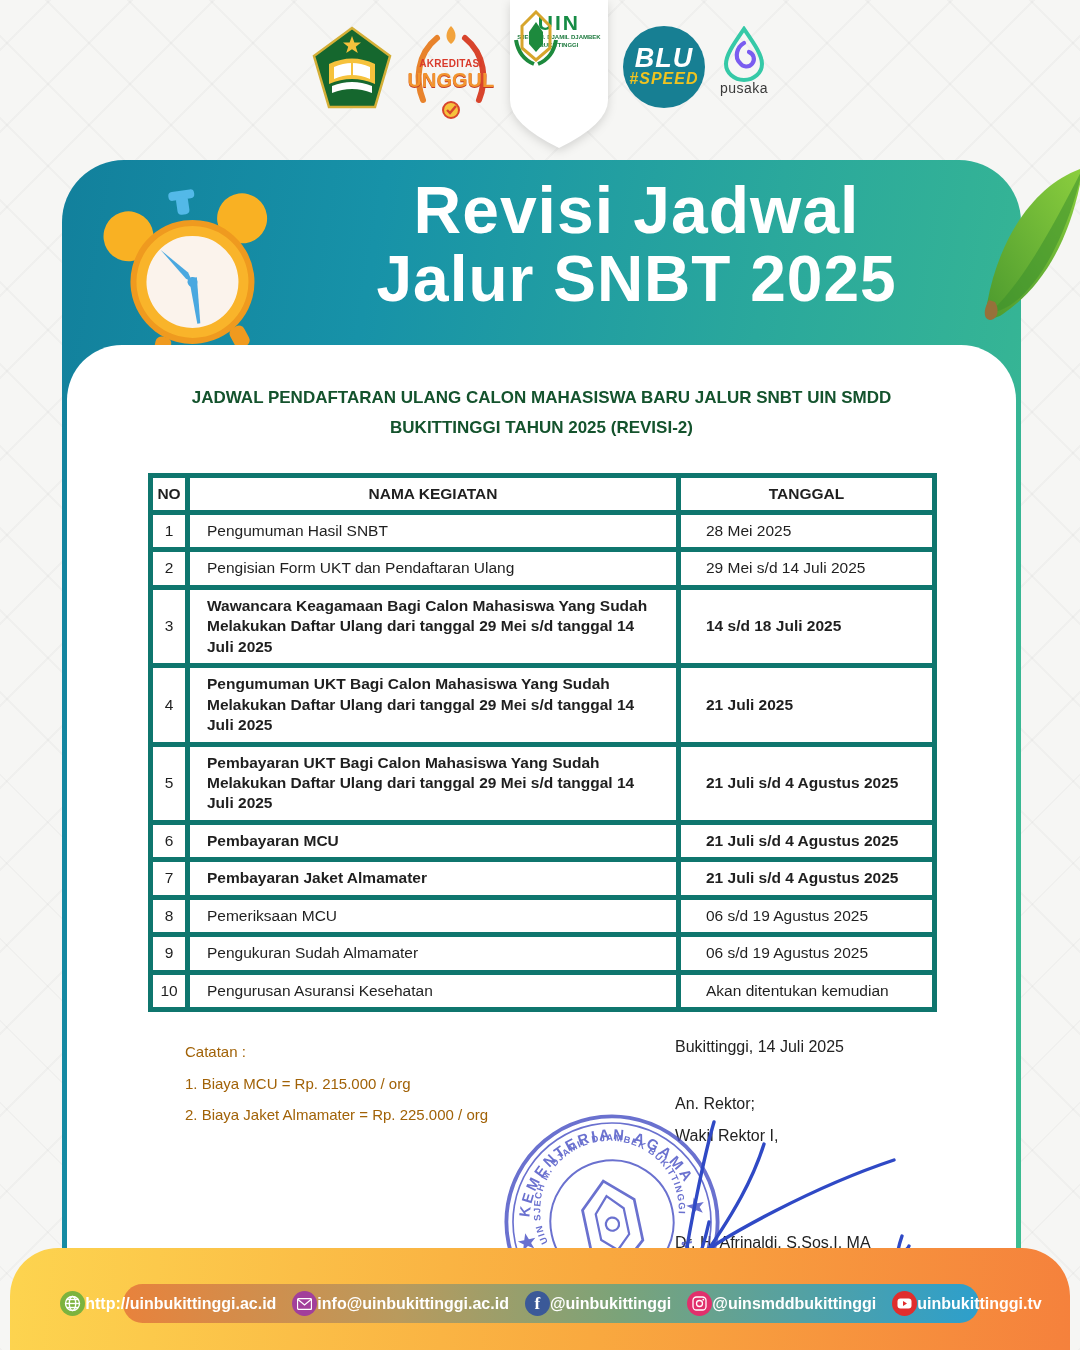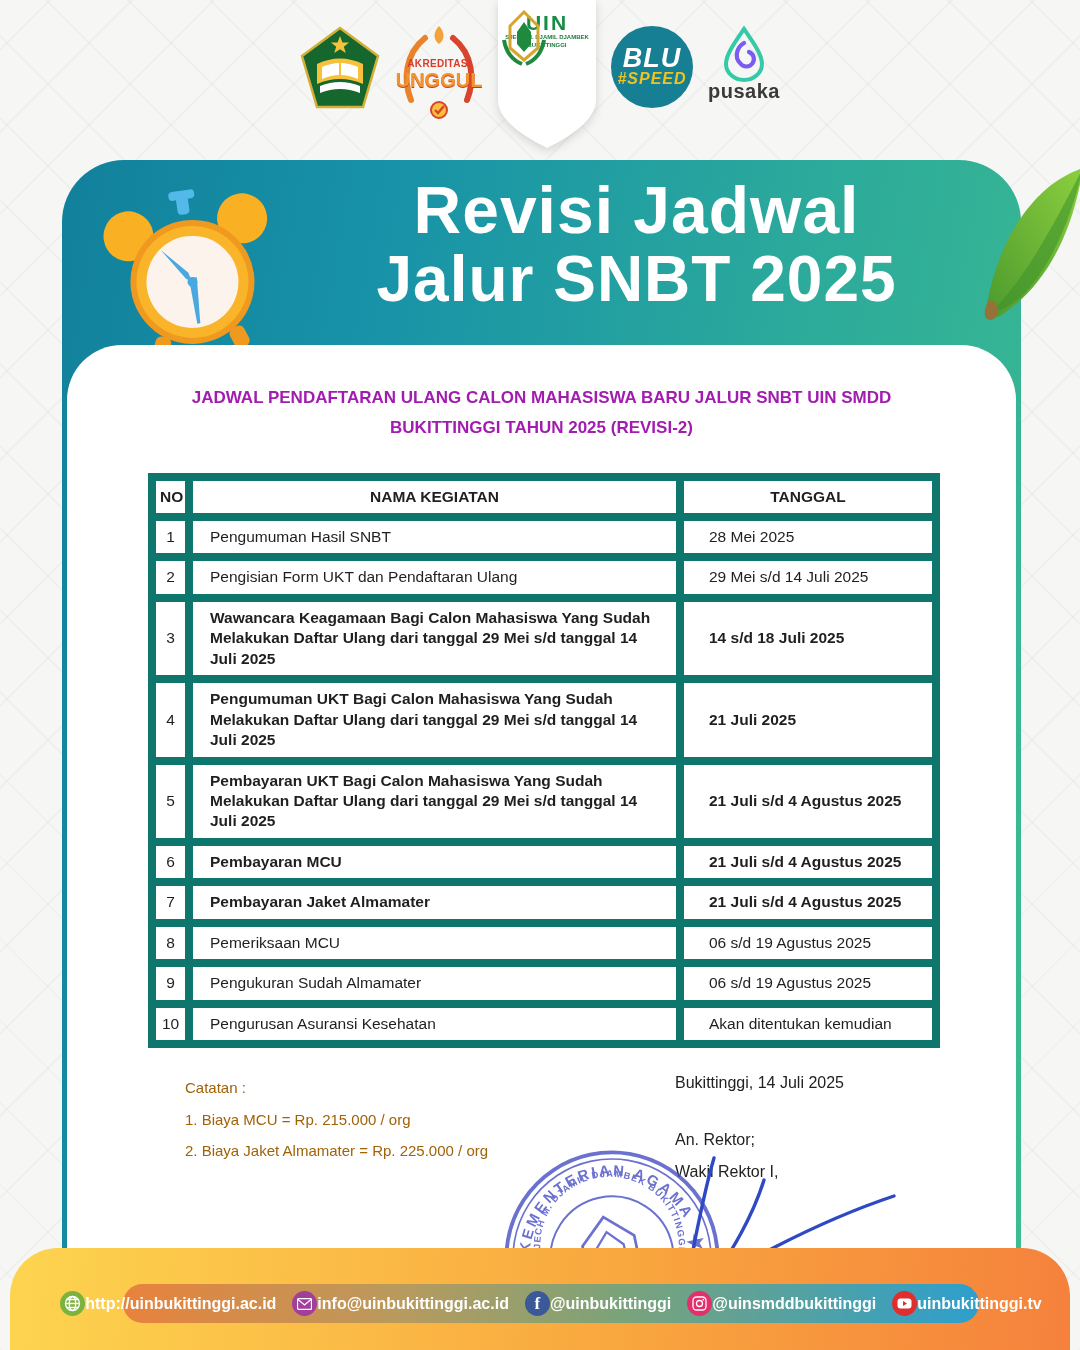--- a/index.html
+++ b/index.html
@@ -17,40 +17,40 @@
   .logo { display:flex; flex-direction:column; align-items:center; }
   .shield-badge { width:98px; height:148px; margin-top:-14px; filter:drop-shadow(0 3px 5px rgba(0,0,0,.14)); position:relative; }
   .shield-badge svg { position:absolute; inset:0; }
   .shield-inner { position:absolute; left:0; right:0; top:10px; text-align:center; }
   .uin-abbr { font-size:21px; font-weight:bold; color:#168c45; letter-spacing:2px; line-height:1; margin-top:2px; }
   .uin-small { font-size:6px; font-weight:bold; color:#1d7a3e; line-height:1.35; }
   .blu-circle { width:82px; height:82px; margin-top:12px; border-radius:50%; background:#177f93; display:flex; flex-direction:column; align-items:center; justify-content:center; }
   .blu-text { color:#fff; font-size:27px; font-weight:bold; font-style:italic; letter-spacing:1px; line-height:.9; }
   .blu-sub { color:#f0c320; font-size:16px; font-weight:bold; font-style:italic; letter-spacing:1px;text-align:right; }
   .pusaka { margin-top:12px; }
-  .pusaka-text { font-size:20px; font-weight:bold; color:#3a3a3a; letter-spacing:.5px; margin-top:-2px; }
+  .pusaka-text { font-size:14px; font-weight:normal; color:#3a3a3a; letter-spacing:.5px; margin-top:-2px; }
   .akre { margin-top:10px; position:relative; width:88px; height:96px; }
   .akre-l1 { position:absolute; top:34px; left:0; right:0; text-align:center; font-size:10px; font-weight:bold; color:#d93a2b; letter-spacing:.3px; }
   .akre-l2 { position:absolute; top:45px; left:0; right:0; text-align:center; font-size:20px; font-weight:bold; color:#f2942e; text-shadow:0 1px 0 #c23a26; }
   .kemenag { margin-top:12px; }
 
   
   .teal-card { position:absolute; left:62px; top:160px; width:959px; bottom:0; border-radius:62px 62px 0 0; z-index:1;
     background:linear-gradient(100deg,#12809c 0%,#1792a8 28%,#2aa89c 62%,#3dbd90 100%); }
   .banner { position:relative; height:185px; }
   .clock { position:absolute; left:24px; top:24px; width:210px; height:175px; transform:rotate(-8deg); }
   .banner-titles { position:absolute; left:215px; right:25px; top:16px; text-align:center; color:#fff; font-weight:bold; }
   .banner-l1 { font-size:66px; line-height:1.06; letter-spacing:1px; }
   .banner-l2 { font-size:64px; line-height:1.06; letter-spacing:1px; }
 
   
   .paper { position:absolute; left:5px; right:5px; top:185px; bottom:0; background:#fff; border-radius:55px 55px 0 0; color:#222; }
-  .doc-title { margin-top:38px; text-align:center; font-weight:bold; font-size:17px; line-height:1.75; color:#a21caf; }
+  .doc-title { margin-top:38px; text-align:center; font-weight:bold; font-size:17px; line-height:1.75; color:#14532d; }
   table.sched { border-collapse:collapse; margin:30px 0 0 81px; font-size:15.5px; color:#1f1f1f; table-layout:fixed; width:784px; }
-  table.sched th, table.sched td { border:8px solid #0f766e; line-height:1.32; vertical-align:middle; }
+  table.sched th, table.sched td { border:5px solid #0f766e; line-height:1.32; vertical-align:middle; }
   table.sched th { font-weight:bold; text-align:center; padding:6px 4px; font-size:15.5px; }
   td.cno { width:37px; text-align:center; padding:6px 2px; }
   td.cact { width:491px; padding:6px 17px; }
   td.cdate { width:256px; padding:6px 25px; }
   tr.b td { font-weight:bold;margin-top:42px; }
 
   .bottom-area { position:relative; height:310px; }
   .notes { position:absolute; left:118px; top:24px; font-size:15px; line-height:2.1; color:#a16207; }
   .place-date { position:absolute; left:608px; top:26px; font-size:16px; }
   .an-block { position:absolute; left:608px; top:76px; font-size:16px; line-height:2.0; }

